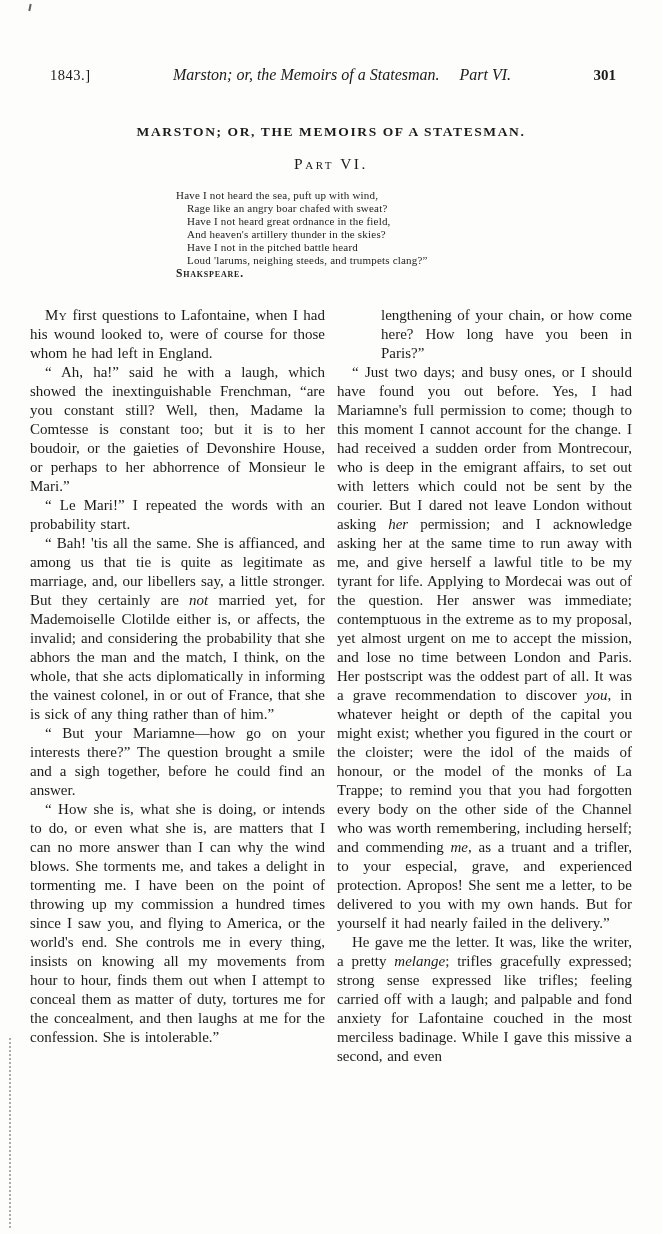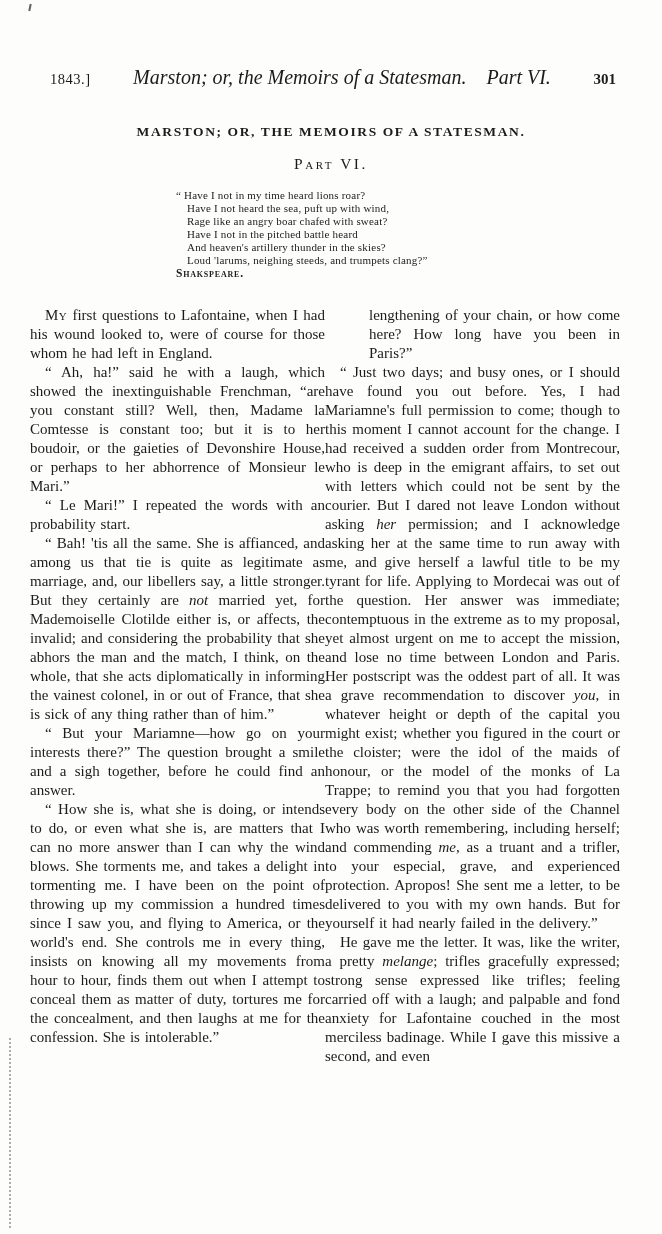--- a/index.html
+++ b/index.html
@@ -15,21 +15,21 @@
     box-sizing: border-box;
   }
   .running-header {
     position: absolute;
     top: 66px; left: 50px; right: 46px;
     display: flex;
     justify-content: space-between;
     align-items: baseline;
   }
   .header-year { font-size: 14.5px; letter-spacing: 0.5px; }
-  .header-center { font-style: italic; font-size: 20px; white-space: nowrap; }
+  .header-center { font-style: italic; font-size: 16px; white-space: nowrap; }
   .header-part { margin-left: 20px; }
   .header-page { font-size: 15px; font-weight: 700; }
   .main-title {
     position: absolute;
     top: 124px; left: 0; right: 0;
     text-align: center;
     font-weight: 700;
     font-size: 13.5px;
     letter-spacing: 1.6px;
   }
@@ -58,20 +58,21 @@
     letter-spacing: 0.8px;
     font-size: 11.5px;
     margin-top: 1px;
     padding-right: 2px;
   }
   .columns {
     position: absolute;
     top: 306px; left: 30px;
     width: 602px;
     display: flex;
+    gap: 12px;
   }
   .text-column {
     width: 295px;
     text-align: justify;
     font-size: 15px;
     line-height: 19px;
   }
   .para { margin: 0; text-indent: 15px; word-spacing: 1px; }
   .para.noindent { text-indent: 0; margin-left: 44px; }
   .it { font-style: italic; }
@@ -100,25 +101,25 @@
     <span class="header-center"><span>Marston; or, the Memoirs of a Statesman.</span><span class="header-part">Part VI.</span></span>
     <span class="header-page">301</span>
   </div>
 
   <div class="main-title">MARSTON; OR, THE MEMOIRS OF A STATESMAN.</div>
 
   <div class="part-heading">Part VI.</div>
 
   <div class="epigraph">
     <div>
-        <div class="epigraph-line">“ Have I not in my time heard lions roar?</div>
         <div class="epigraph-line">Have I not heard the sea, puft up with wind,</div>
         <div class="epigraph-line">Rage like an angry boar chafed with sweat?</div>
+        <div class="epigraph-line">Have I not heard great ordnance in the field,</div>
+        <div class="epigraph-line">And heaven's artillery thunder in the skies?</div>
         <div class="epigraph-line">Have I not in the pitched battle heard</div>
-        <div class="epigraph-line">And heaven's artillery thunder in the skies?</div>
         <div class="epigraph-line">Loud 'larums, neighing steeds, and trumpets clang?”</div>
       </div>
     <div class="epigraph-attribution">Shakspeare.</div>
   </div>
 
   <div class="columns">
     <div class="text-column">
         <p class="para"><span class="sc">My</span><span> first questions to Lafontaine, when I had his wound looked to, were of course for those whom he had left in England.</span></p>
         <p class="para"><span>“ Ah, ha!” said he with a laugh, which showed the inextinguishable Frenchman, “are you constant still? Well, then, Madame la Comtesse is constant too; but it is to her boudoir, or the gaieties of Devonshire House, or perhaps to her abhorrence of Monsieur le Mari.”</span></p>
         <p class="para"><span>“ Le Mari!” I repeated the words with an probability start.</span></p>

